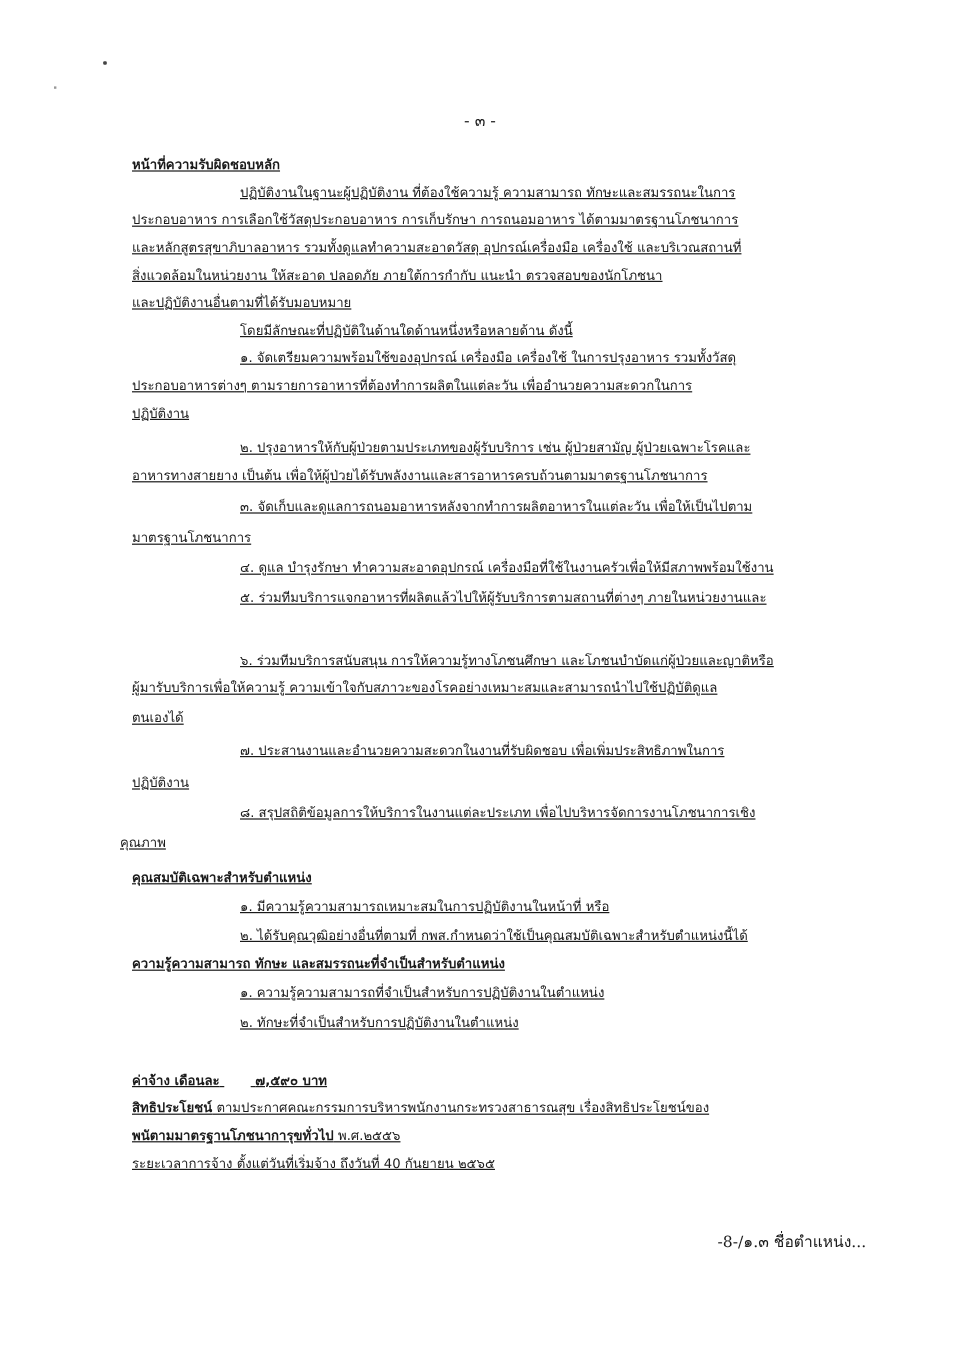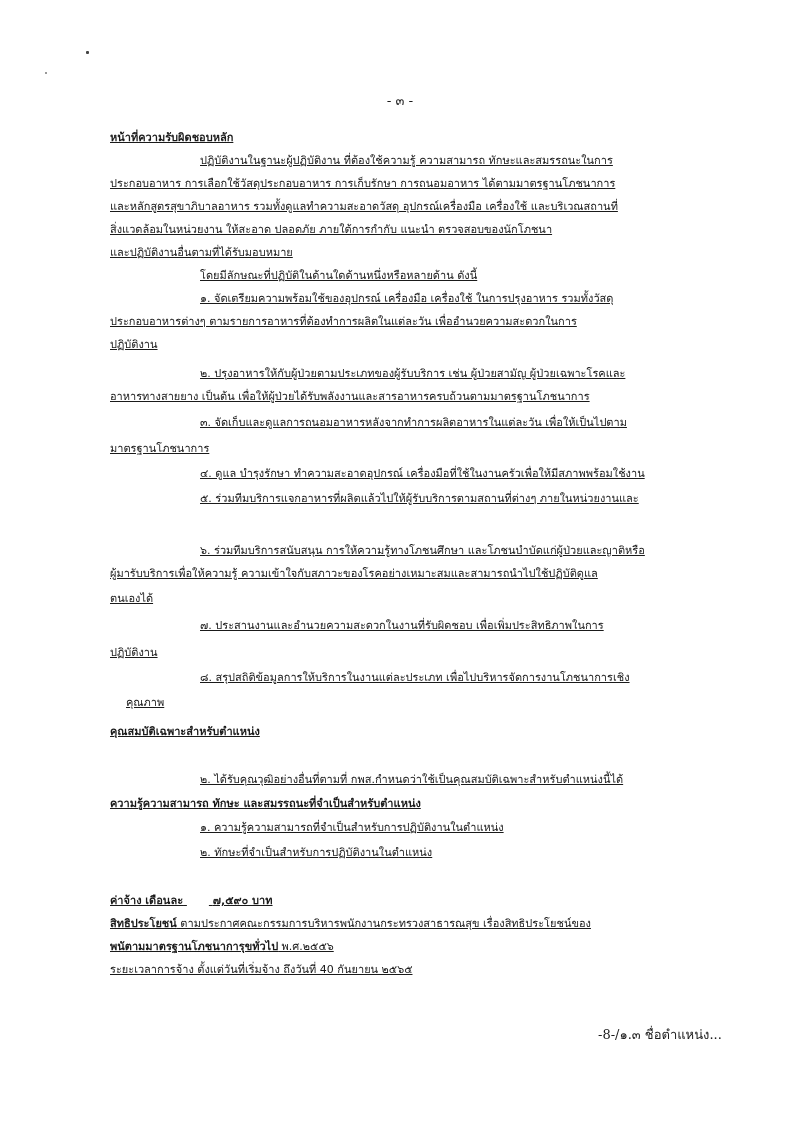--- a/index.html
+++ b/index.html
@@ -45,23 +45,24 @@
   <div class="line" style="left:200px; top:489px;">๕. ร่วมทีมบริการแจกอาหารที่ผลิตแล้วไปให้ผู้รับบริการตามสถานที่ต่างๆ ภายในหน่วยงานและ</div>
 
   <div class="line" style="left:200px; top:541px;">๖. ร่วมทีมบริการสนับสนุน การให้ความรู้ทางโภชนศึกษา และโภชนบำบัดแก่ผู้ป่วยและญาติหรือ</div>
   <div class="line" style="left:110px; top:564px;">ผู้มารับบริการเพื่อให้ความรู้ ความเข้าใจกับสภาวะของโรคอย่างเหมาะสมและสามารถนำไปใช้ปฏิบัติดูแล</div>
   <div class="line" style="left:110px; top:589px;">ตนเองได้</div>
 
   <div class="line" style="left:200px; top:616px;">๗. ประสานงานและอำนวยความสะดวกในงานที่รับผิดชอบ เพื่อเพิ่มประสิทธิภาพในการ</div>
   <div class="line" style="left:110px; top:643px;">ปฏิบัติงาน</div>
 
   <div class="line" style="left:200px; top:668px;">๘. สรุปสถิติข้อมูลการให้บริการในงานแต่ละประเภท เพื่อไปบริหารจัดการงานโภชนาการเชิง</div>
-  <div class="line" style="left:126px; top:693px;">คุณภาพ</div>
+  <div class="line" style="left:100px; top:693px;">คุณภาพ</div>
 
   <div class="line b" style="left:110px; top:722px;">คุณสมบัติเฉพาะสำหรับตำแหน่ง</div>
+  <div class="line" style="left:200px; top:746px;">๑. มีความรู้ความสามารถเหมาะสมในการปฏิบัติงานในหน้าที่ หรือ</div>
   <div class="line" style="left:200px; top:770px;">๒. ได้รับคุณวุฒิอย่างอื่นที่ตามที่ กพส.กำหนดว่าใช้เป็นคุณสมบัติเฉพาะสำหรับตำแหน่งนี้ได้</div>
 
   <div class="line b" style="left:110px; top:794px;">ความรู้ความสามารถ ทักษะ และสมรรถนะที่จำเป็นสำหรับตำแหน่ง</div>
   <div class="line" style="left:200px; top:818px;">๑. ความรู้ความสามารถที่จำเป็นสำหรับการปฏิบัติงานในตำแหน่ง</div>
   <div class="line" style="left:200px; top:843px;">๒. ทักษะที่จำเป็นสำหรับการปฏิบัติงานในตำแหน่ง</div>
 
   <div class="line b" style="left:110px; top:891px;">
     <span>ค่าจ้าง เดือนละ</span>
     <span style="display:inline-block; width:22px;"></span>
     <span>๗,๕๙๐ บาท</span>

